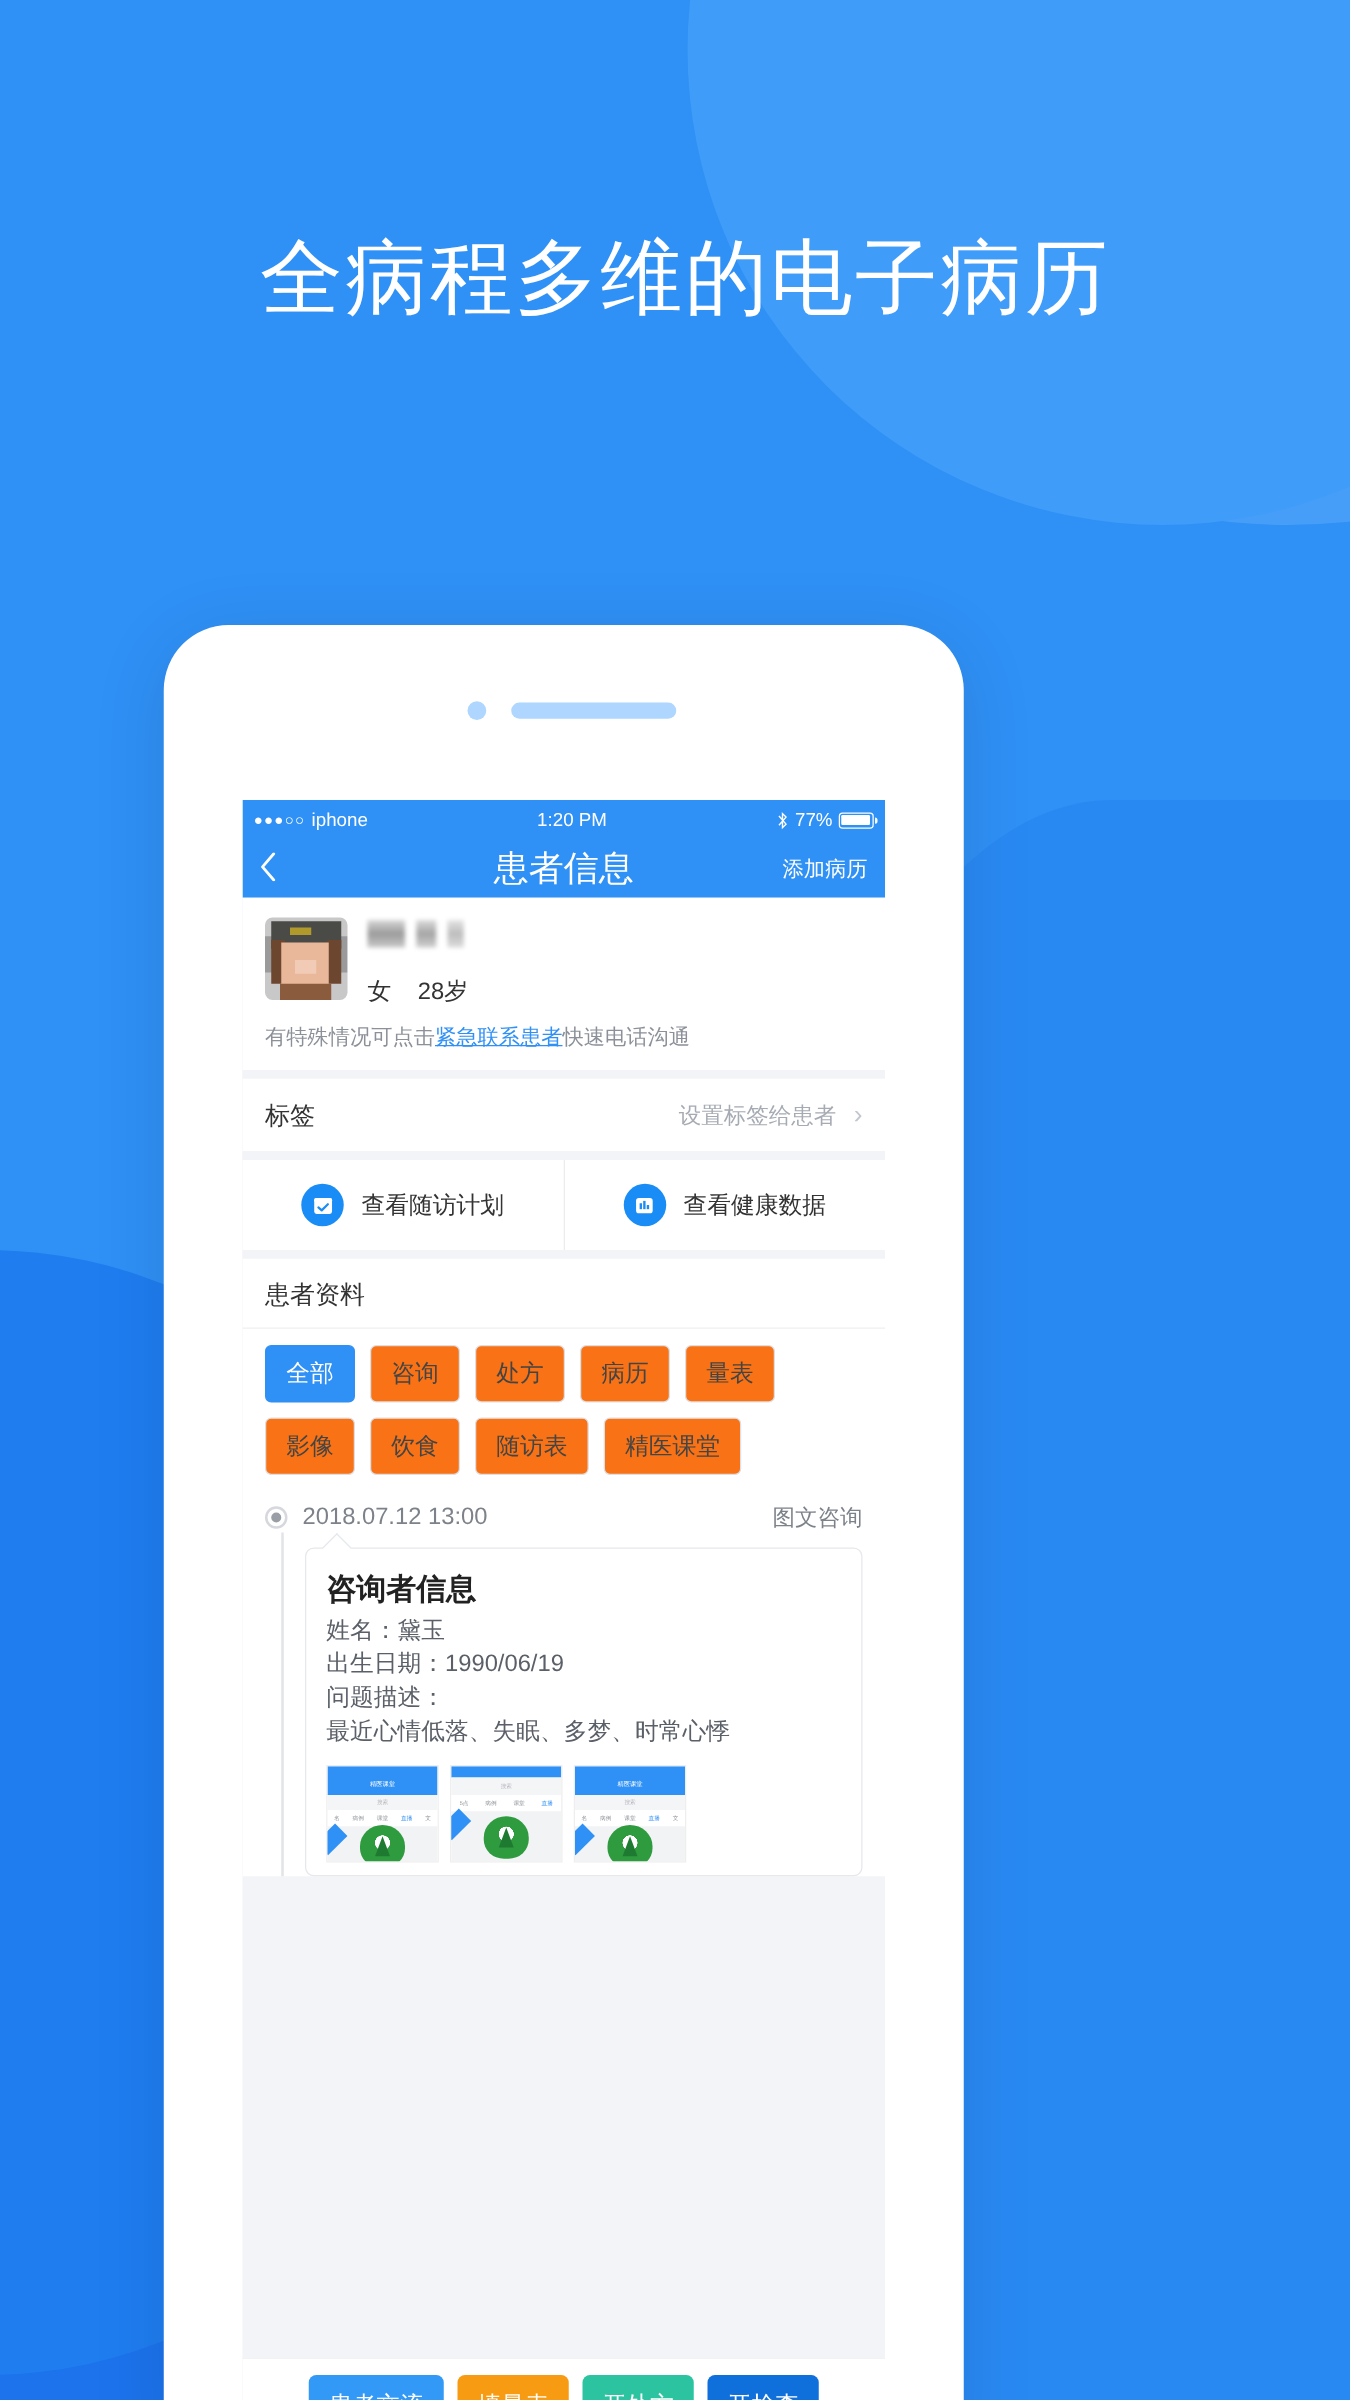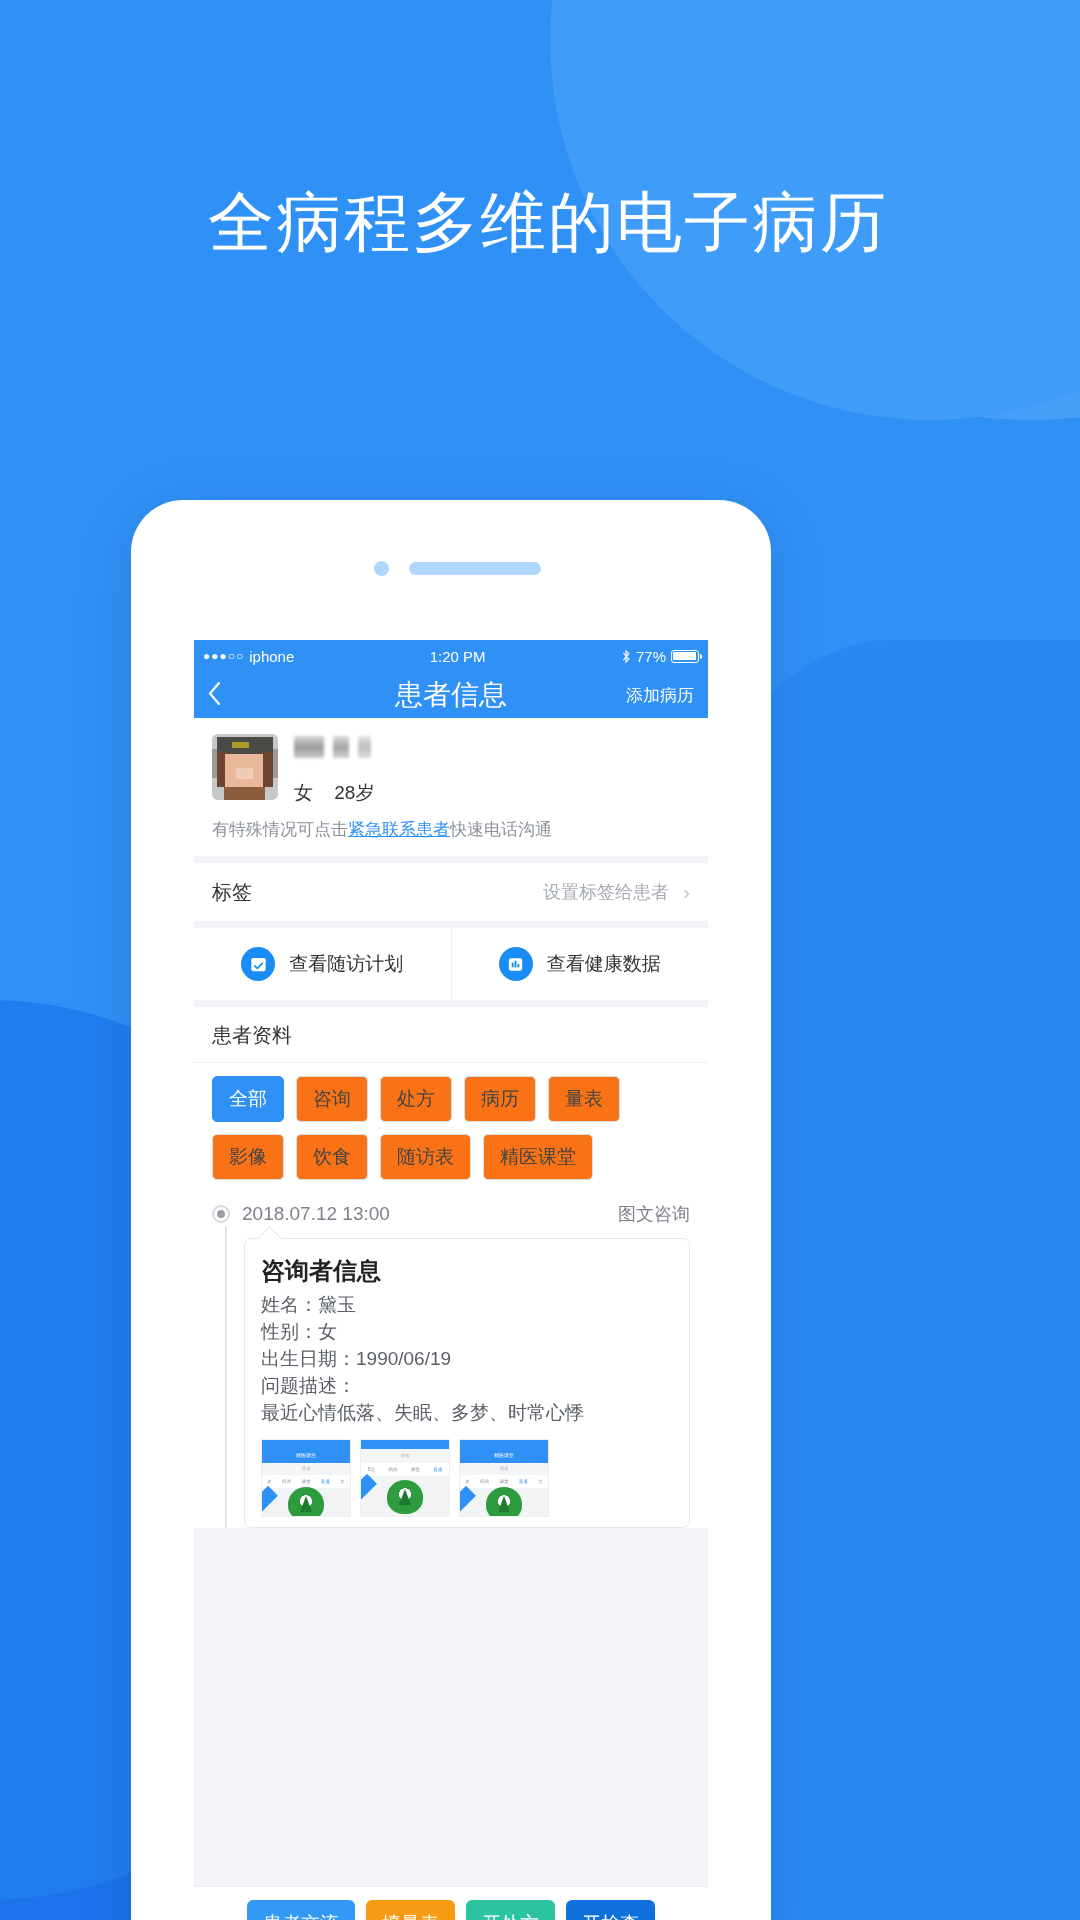--- a/index.html
+++ b/index.html
@@ -510,21 +510,20 @@
         <div class="tl-head">
           <span class="tl-dot">
               <i></i>
             </span>
           <span class="tl-date">2018.07.12 13:00</span>
           <span class="tl-type">图文咨询</span>
         </div>
         <div class="tl-card">
           <div class="tc-title">咨询者信息</div>
           <div class="tc-line">姓名：黛玉</div>
-          <div class="tc-line">性别：女</div>
           <div class="tc-line">出生日期：1990/06/19</div>
           <div class="tc-line">问题描述：</div>
           <div class="tc-line">最近心情低落、失眠、多梦、时常心悸</div>
 
           <div class="thumbs">
             <div class="thumb">
               <div class="th-bar"></div>
               <div class="th-nav">
                   <span>精医课堂</span>
                 </div>

